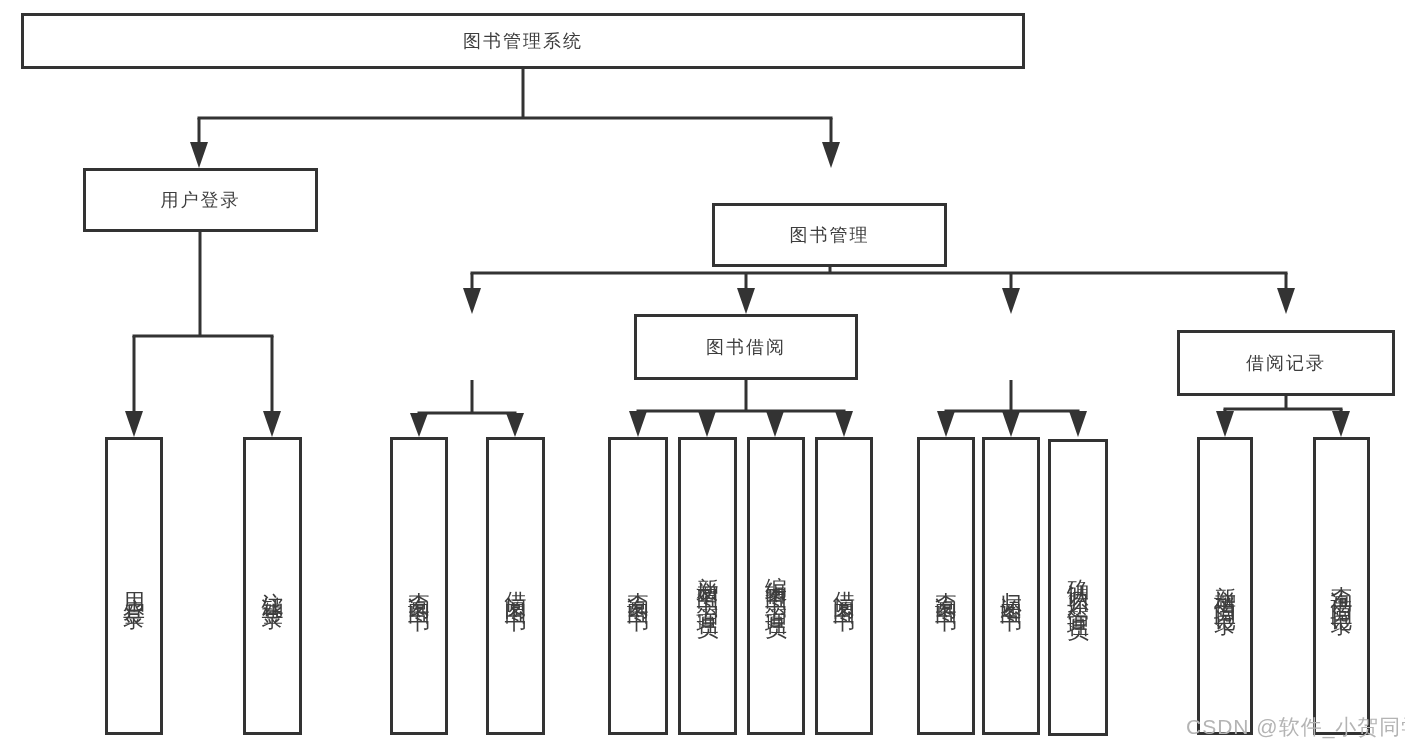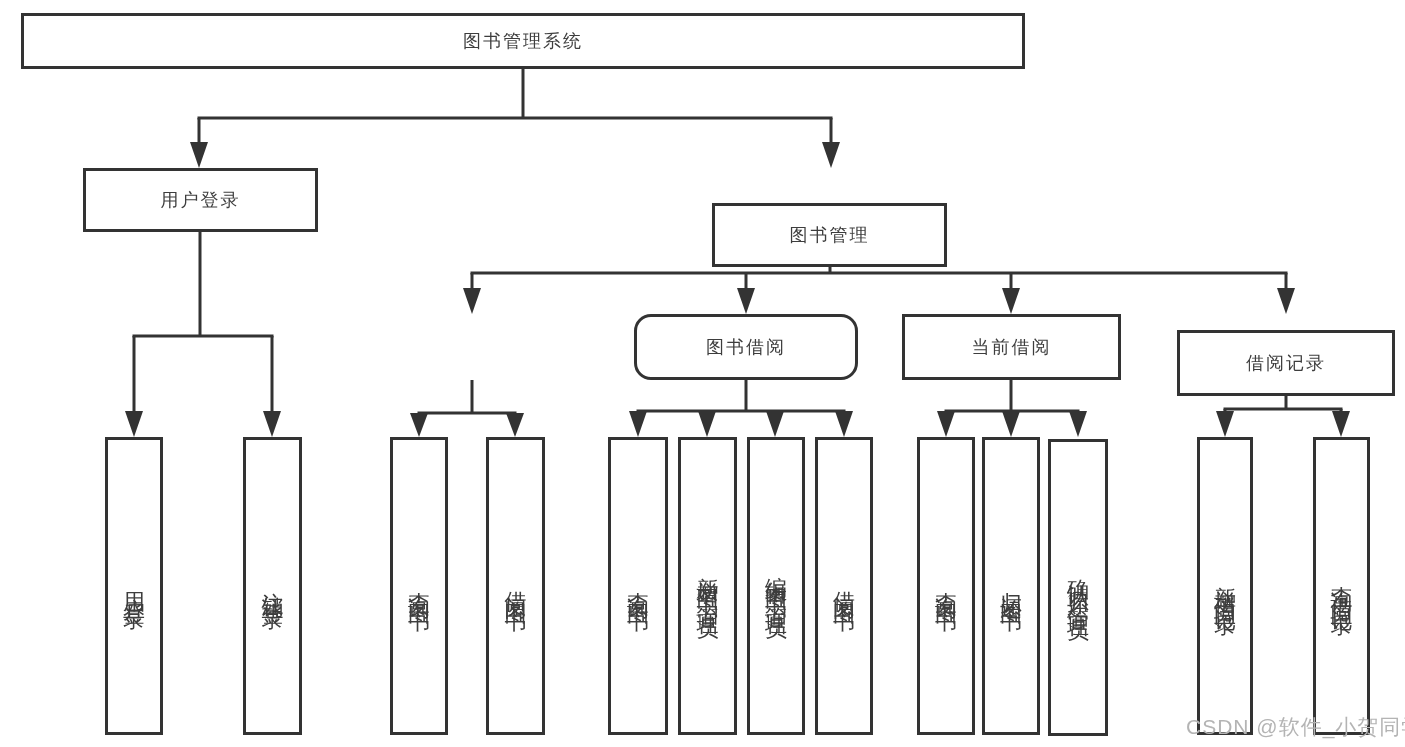--- a/index.html
+++ b/index.html
@@ -122,25 +122,22 @@
     <span>图书管理系统</span>
   </div>
 
   <div class="box h" style="left:83px; top:168px; width:235px; height:64px;">
     <span>用户登录</span>
   </div>
   <div class="box h" style="left:712px; top:168px; width:235px; height:64px;margin-top:35px;">
     <span>图书管理</span>
   </div>
 
-  <div class="box h" style="left:634px; top:314px; width:224px; height:66px;border-radius:17px;">
+  <div class="box h" style="left:634px; top:314px; width:224px; height:66px;">
     <span>图书借阅</span>
-  </div>
-  <div class="box h" style="left:902px; top:314px; width:219px; height:66px;">
-    <span>当前借阅</span>
   </div>
   <div class="box h" style="left:1177px; top:330px; width:218px; height:66px;">
     <span>借阅记录</span>
   </div>
 
   <div class="box v" style="left:105px; top:437px; width:58px; height:298px;">
     <span>用户登录</span>
   </div>
   <div class="box v" style="left:243px; top:437px; width:59px; height:298px;">
     <span>注销登录</span>

